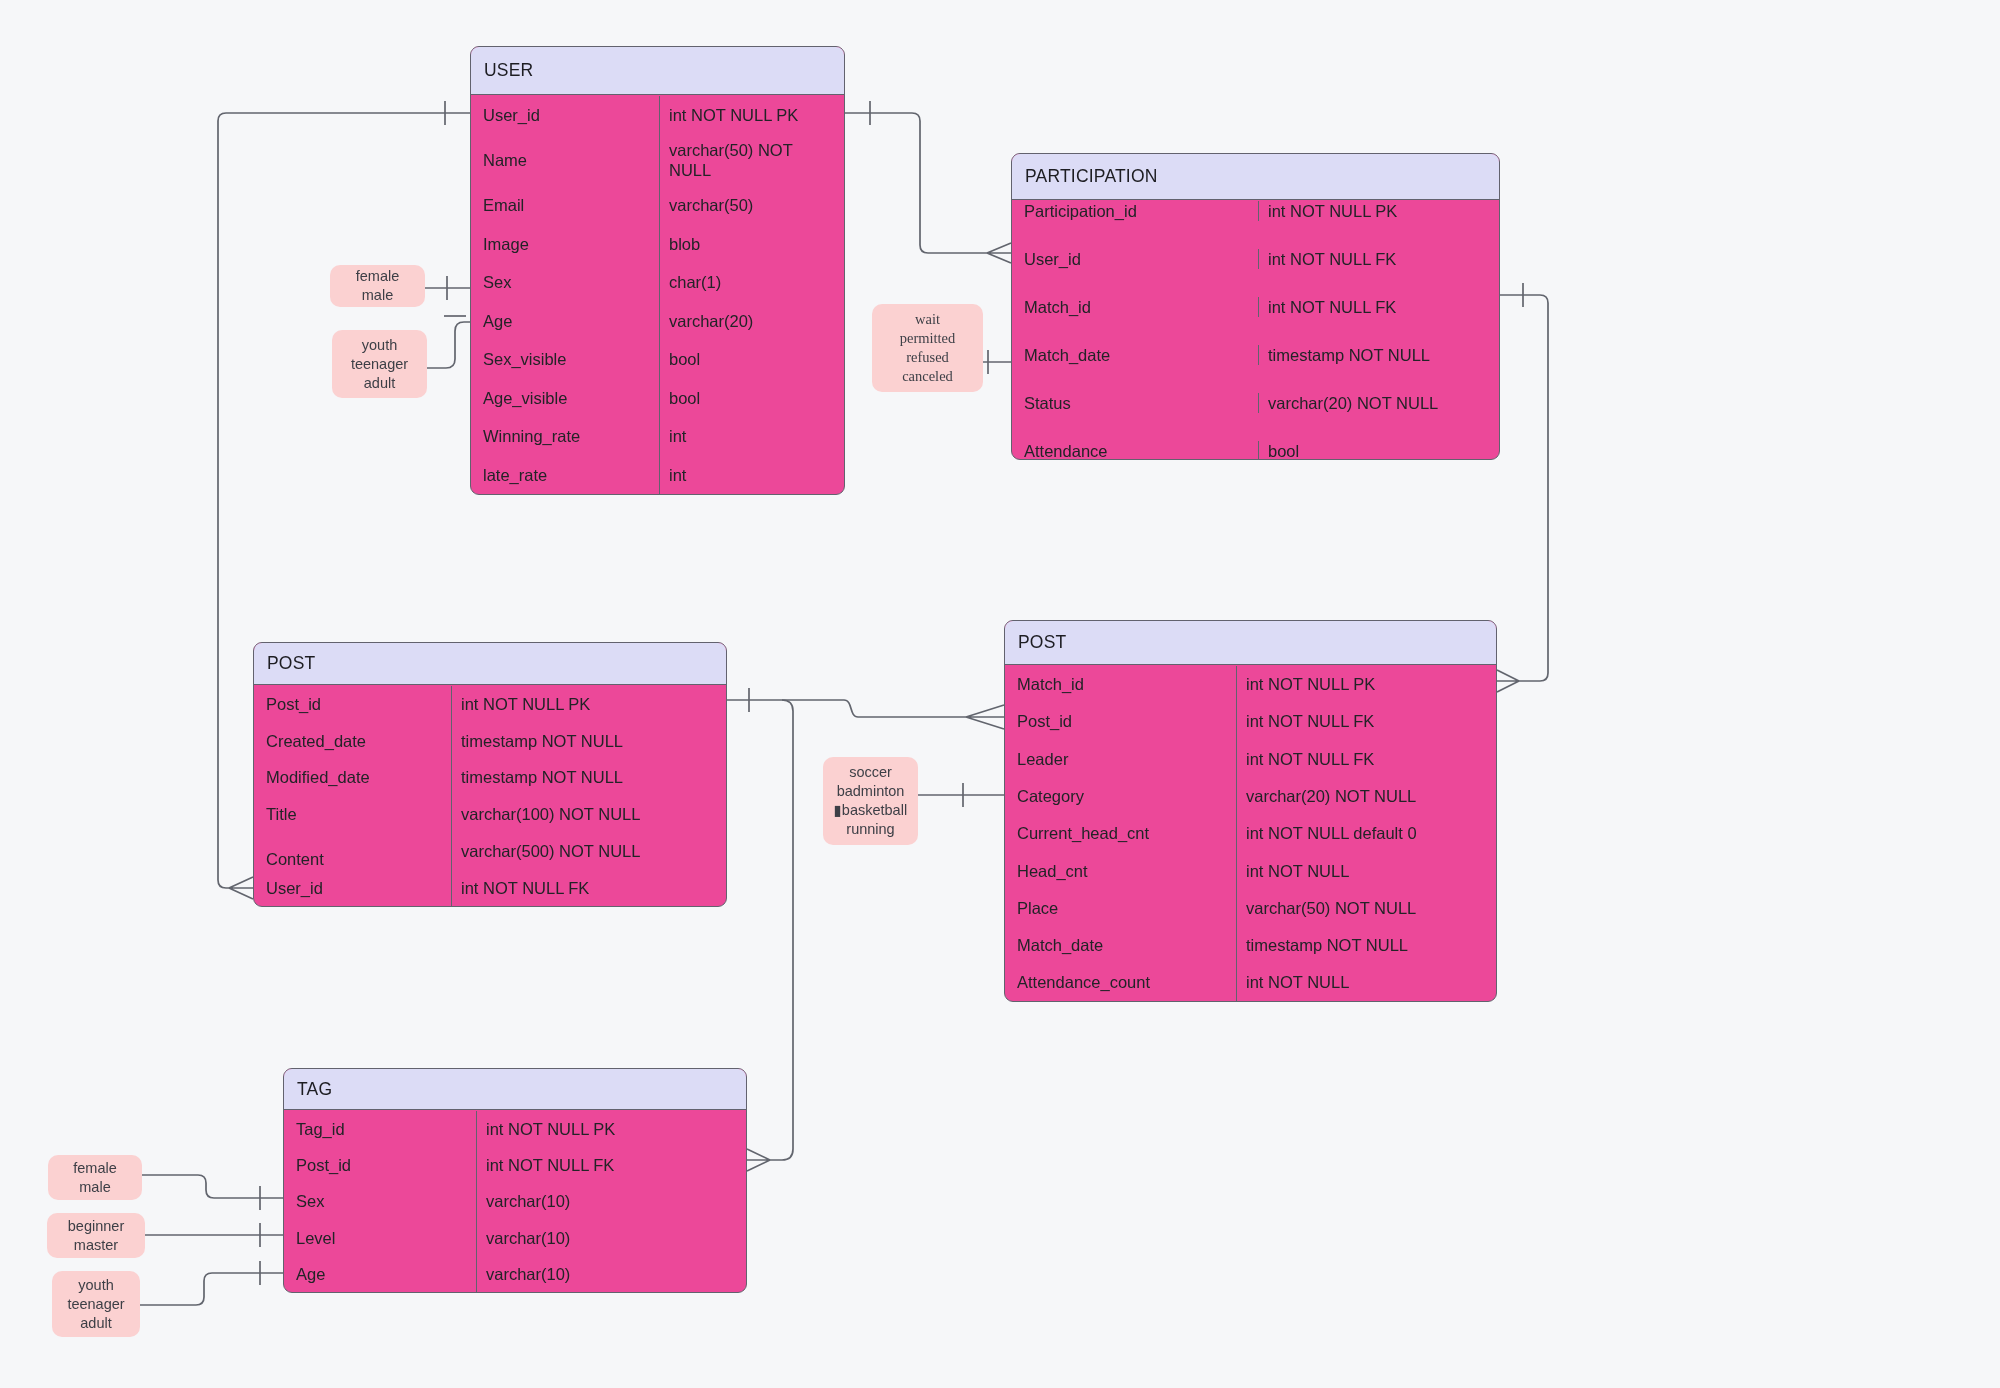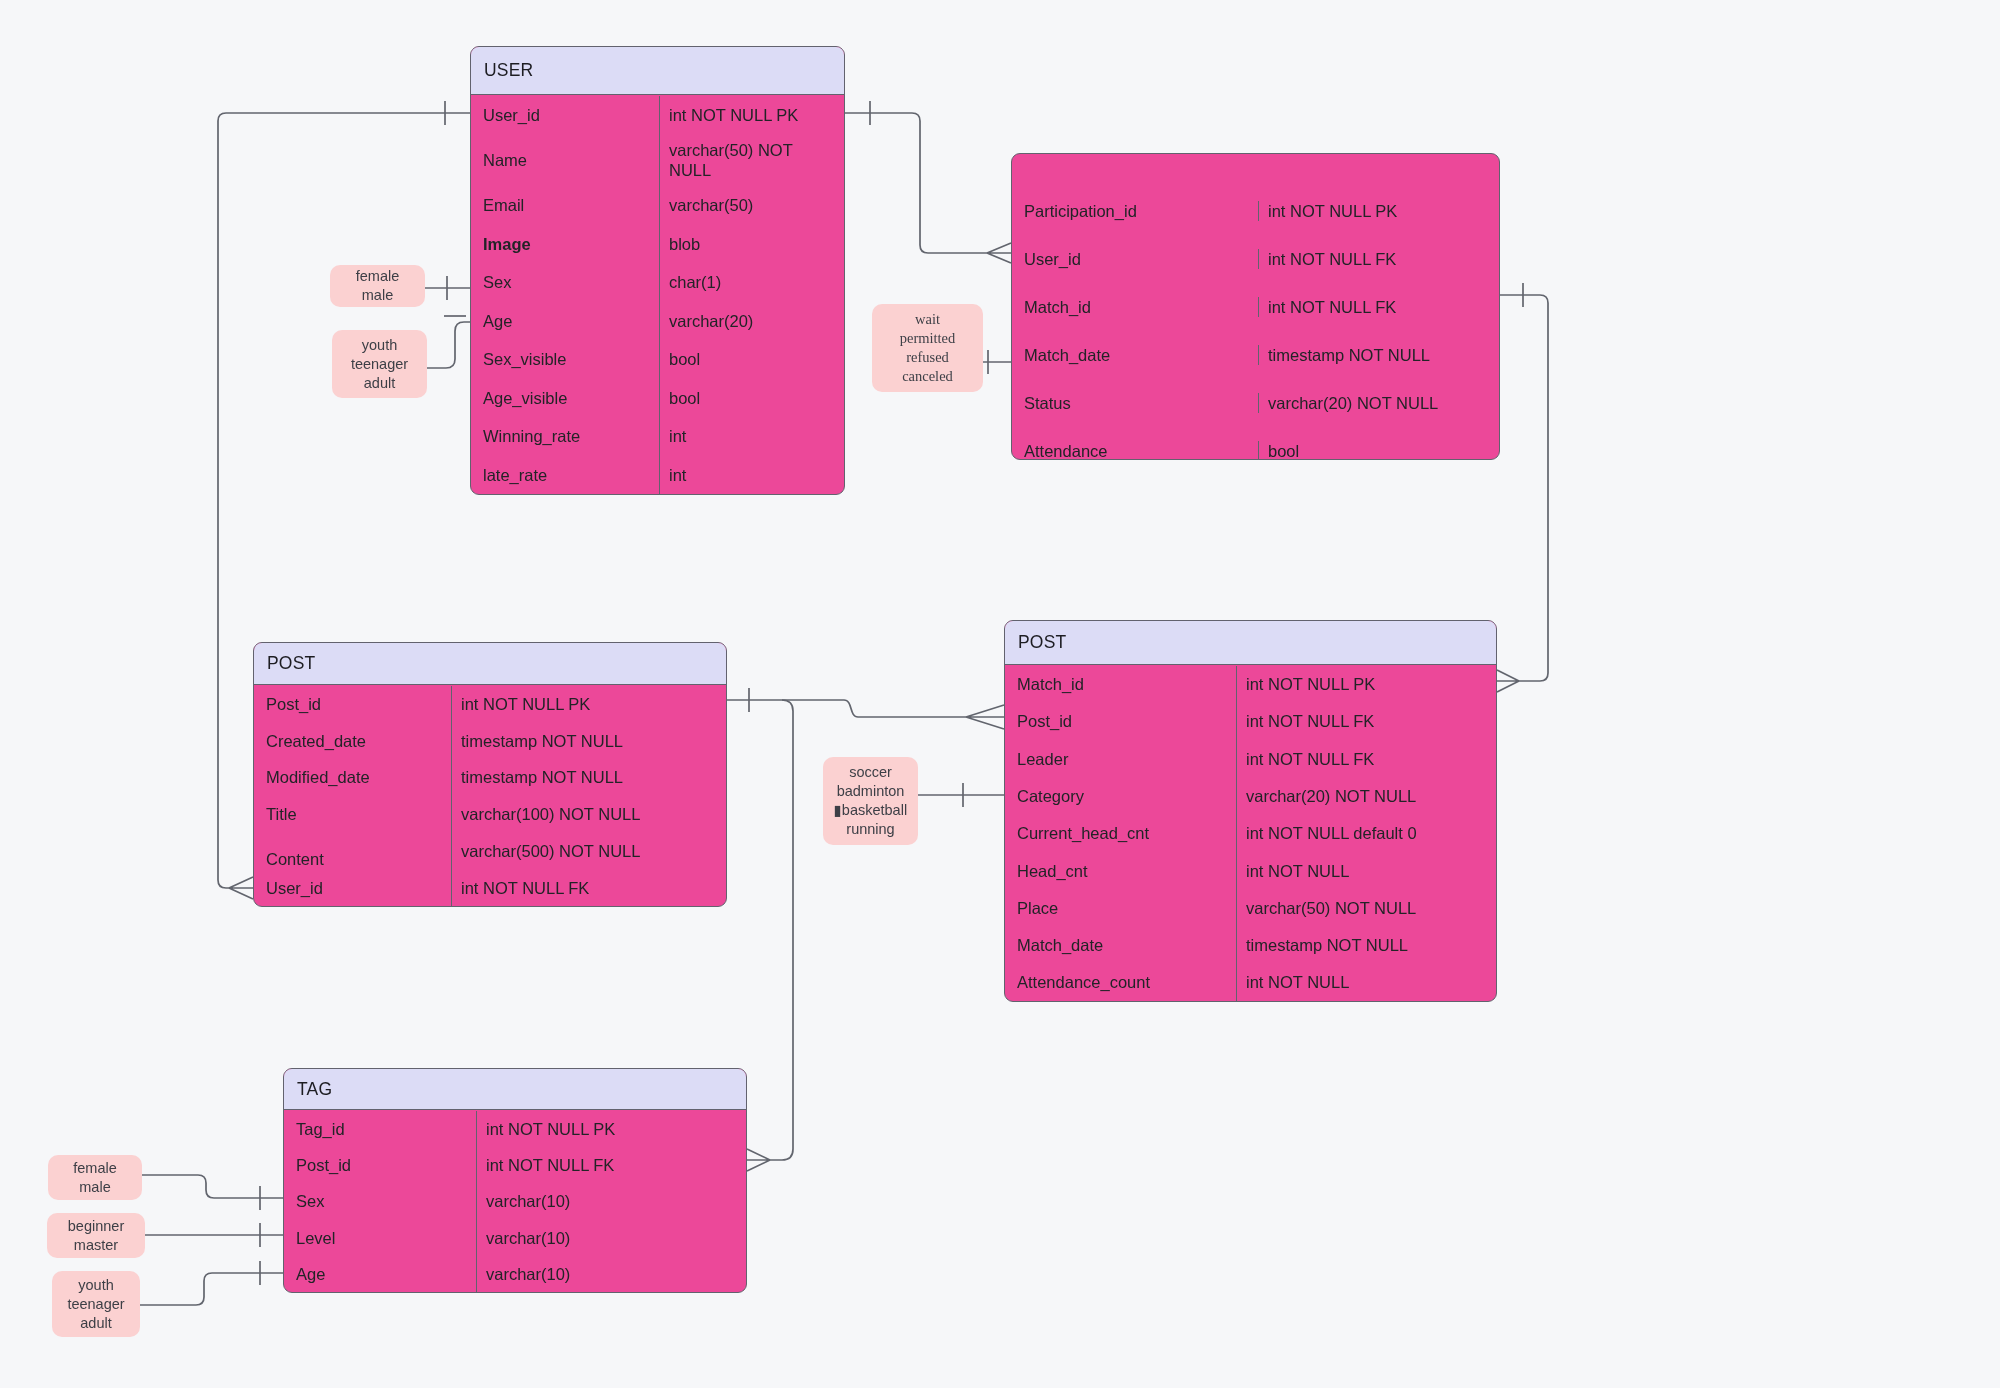--- a/index.html
+++ b/index.html
@@ -105,21 +105,21 @@
           <div class="row" style="flex: 1.35 1 0%;">
             <div class="cell f" style="width: 188px;">Name</div>
             <div class="cell t">varchar(50) NOT
 NULL</div>
           </div>
           <div class="row">
             <div class="cell f" style="width: 188px;">Email</div>
             <div class="cell t">varchar(50)</div>
           </div>
           <div class="row">
-            <div class="cell f" style="width: 188px; font-weight: bold;">Image</div>
+            <div class="cell f" style="width: 188px;">Image</div>
             <div class="cell t">blob</div>
           </div>
           <div class="row">
             <div class="cell f" style="width: 188px;">Sex</div>
             <div class="cell t">char(1)</div>
           </div>
           <div class="row">
             <div class="cell f" style="width: 188px;">Age</div>
             <div class="cell t">varchar(20)</div>
           </div>
@@ -135,20 +135,21 @@
             <div class="cell f" style="width: 188px;">Winning_rate</div>
             <div class="cell t">int</div>
           </div>
           <div class="row">
             <div class="cell f" style="width: 188px;">late_rate</div>
             <div class="cell t">int</div>
           </div>
         </div>
       </div>
       <div class="entity" style="left: 1011px; top: 153px; width: 489px; height: 307px;">
+        <div class="hdr" style="height: 45px;">PARTICIPATION</div>
         <div class="rows" style="top: 46.6px; gap: 28px;">
           <div class="row">
             <div class="cell f" style="width: 246px;">Participation_id</div>
             <div class="cell t">int NOT NULL PK</div>
           </div>
           <div class="row">
             <div class="cell f" style="width: 246px;">User_id</div>
             <div class="cell t">int NOT NULL FK</div>
           </div>
           <div class="row">

